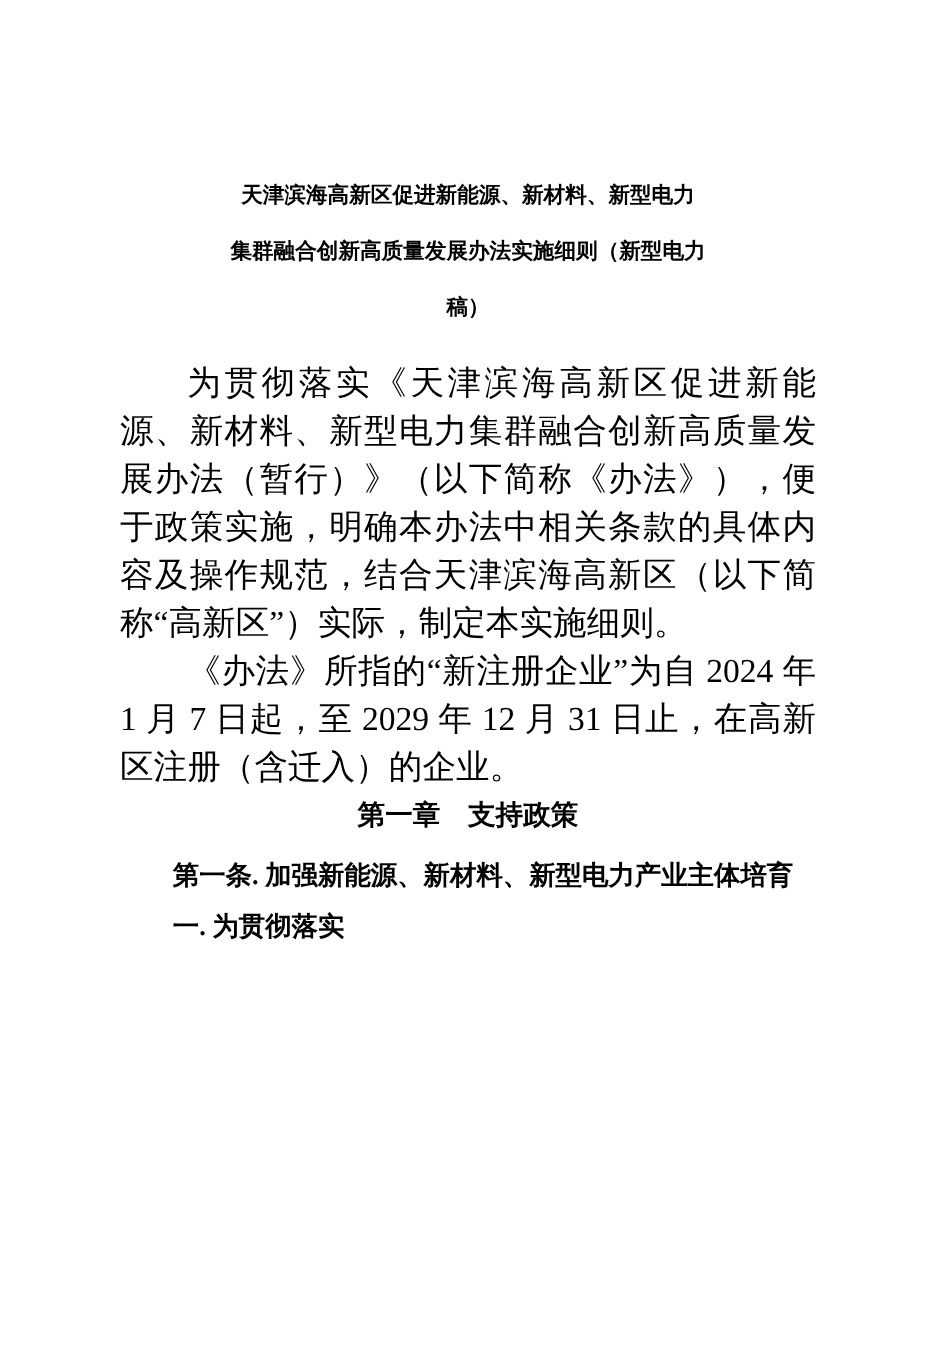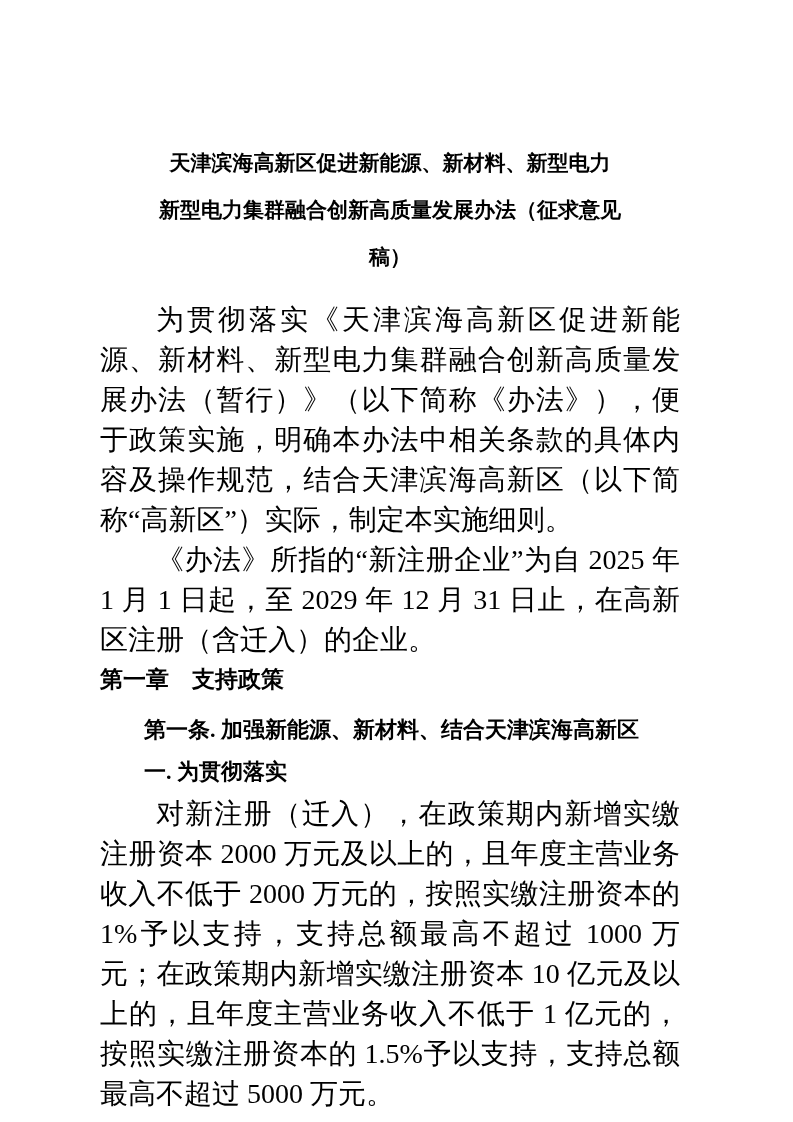--- a/index.html
+++ b/index.html
@@ -17,40 +17,41 @@
     font-family: "Liberation Serif", "DejaVu Serif", serif;
   }
   .content {
     width: 580px;
     margin-left: 100px;
     padding-top: 139px;
   }
   .doc-title {
     font-family: "Liberation Sans", "DejaVu Sans", sans-serif;
     font-weight: 700;
-    font-size: 21px;
+    font-size: 18px;
     line-height: 47px;
     text-align: center;
     margin: 0 0 20px 0;
   }
   .doc-title .title-line {
     white-space: nowrap;
   }
   .para {
     margin: 0;
     font-size: 28px;
     line-height: 40px;
     text-align: justify;
     text-indent: 2em;
   }
   .chapter-heading {
     margin: 0;
     font-size: 23px;
     font-weight: 700;
     line-height: 40px;
+    text-align: center;
     white-space: nowrap;
   }
   .article-heading {
     margin: 10px 0 0 0;
     font-size: 22px;
     font-weight: 700;
     line-height: 40px;
     text-indent: 2em;
     white-space: nowrap;
   }
@@ -67,30 +68,29 @@
   }
 </style>
 </head>
 <body>
 
 <div class="page">
   <div class="content">
 
     <h1 class="doc-title">
       <div class="title-line">天津滨海高新区促进新能源、新材料、新型电力</div>
-      <div class="title-line">新型电力集群融合创新高质量发展办法（征求意见</div>
+      <div class="title-line">集群融合创新高质量发展办法实施细则（新型电力</div>
       <div class="title-line">稿）</div>
     </h1>
 
     <p class="para">为贯彻落实《天津滨海高新区促进新能源、新材料、新型电力集群融合创新高质量发展办法（暂行）》（以下简称《办法》），便于政策实施，明确本办法中相关条款的具体内容及操作规范，结合天津滨海高新区（以下简称“高新区”）实际，制定本实施细则。</p>
 
-    <p class="para">《办法》所指的“新注册企业”为自 2025 年 1 月 1 日起，至 2029 年 12 月 31 日止，在高新区注册（含迁入）的企业。</p>
+    <p class="para">《办法》所指的“新注册企业”为自 2024 年 1 月 7 日起，至 2029 年 12 月 31 日止，在高新区注册（含迁入）的企业。</p>
 
     <h2 class="chapter-heading">第一章　支持政策</h2>
 
-    <h3 class="article-heading">第一条. 加强新能源、新材料、结合天津滨海高新区</h3>
+    <h3 class="article-heading">第一条. 加强新能源、新材料、新型电力产业主体培育</h3>
 
     <h4 class="section-heading">一. 为贯彻落实</h4>
 
-    <p class="para section-body">对新注册（迁入），在政策期内新增实缴注册资本 2000 万元及以上的，且年度主营业务收入不低于 2000 万元的，按照实缴注册资本的 1%予以支持，支持总额最高不超过 1000 万元；在政策期内新增实缴注册资本 10 亿元及以上的，且年度主营业务收入不低于 1 亿元的，按照实缴注册资本的 1.5%予以支持，支持总额最高不超过 5000 万元。</p>
 
   </div>
 </div>
 
 </body></html>

